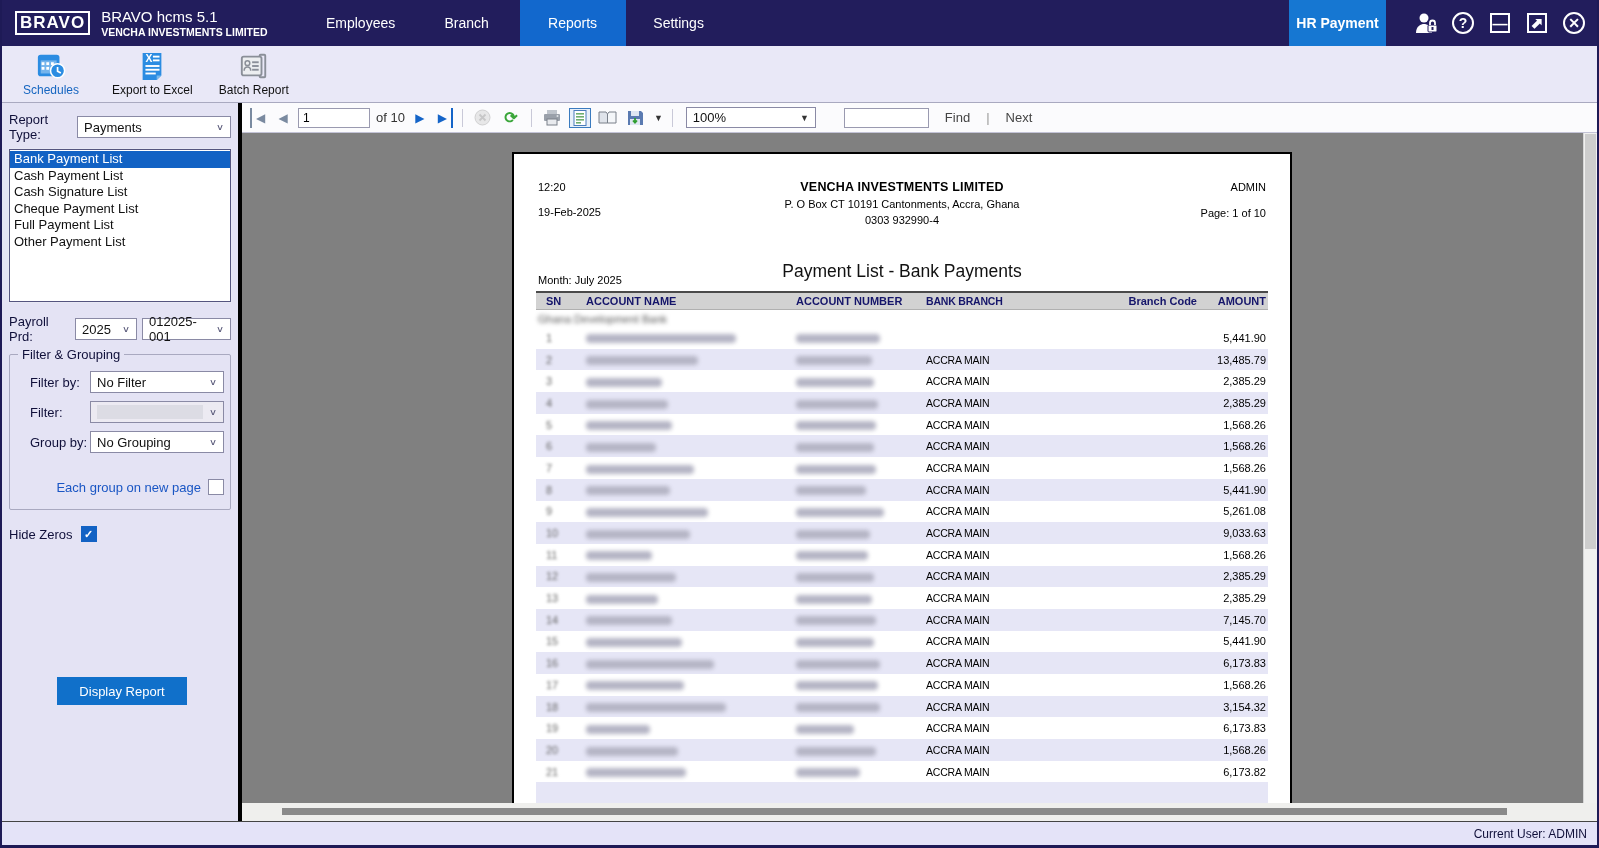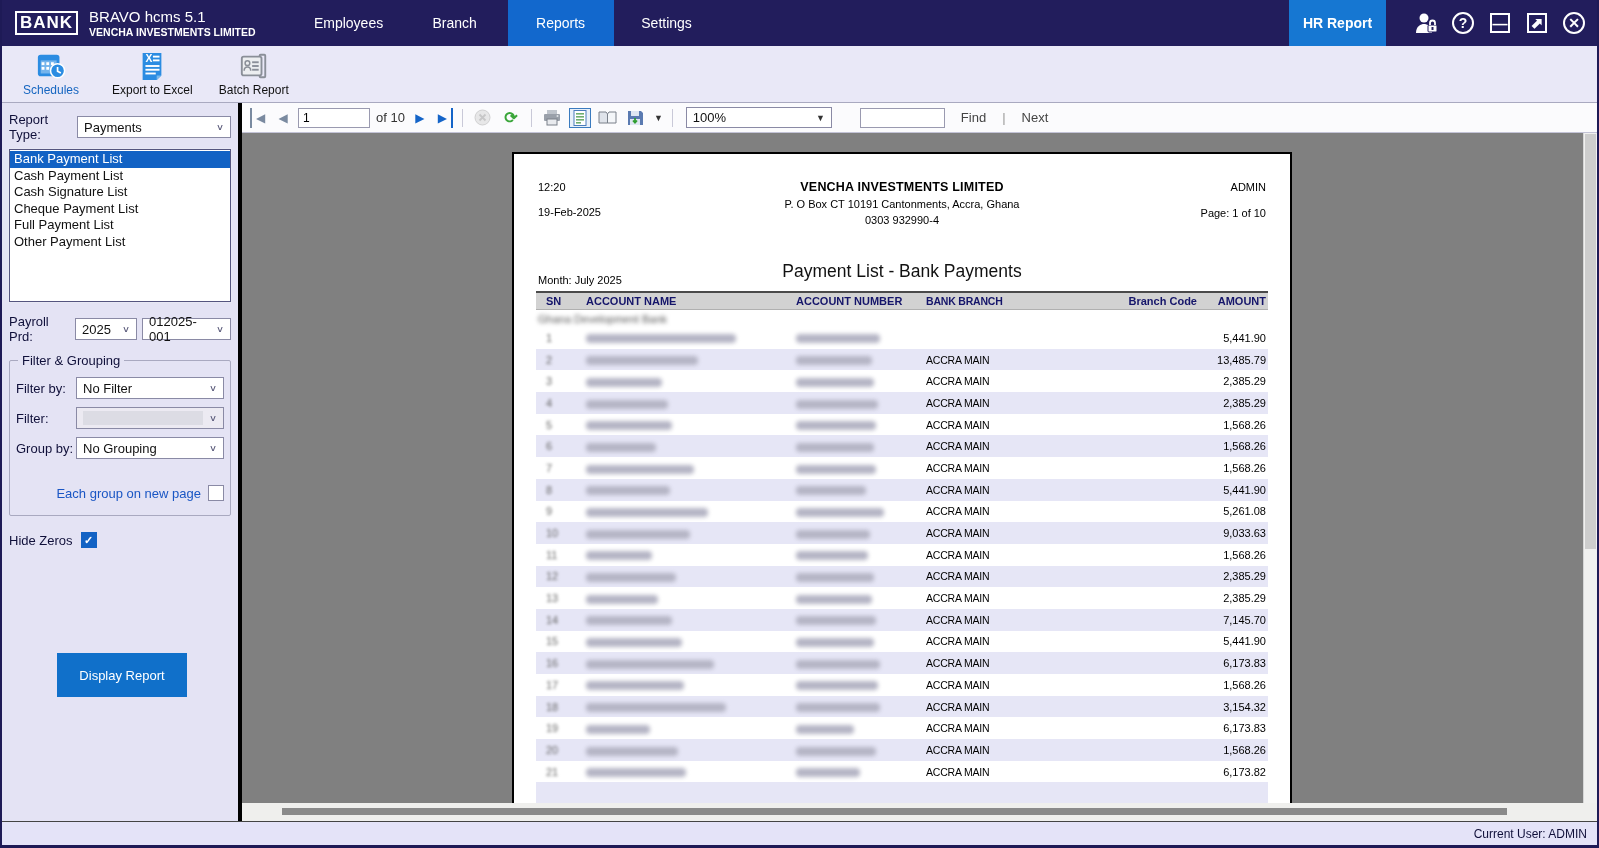--- a/index.html
+++ b/index.html
@@ -34,44 +34,44 @@
   .sidebar { width:240px; background:#e4e3f4; border-right:4px solid #000000; padding:9px 7px 0 7px; position:relative; flex-shrink:0; }
   .form-row { display:flex; align-items:center; margin-bottom:6px; }
   .form-label { font-size:13px; color:#10103a; }
   .select { background:#fff; border:1px solid #8a8aa5; height:22px; display:flex; align-items:center; justify-content:space-between; padding:0 6px; font-size:13px; color:#111; cursor:pointer; }
   .select .chev { color:#5a5a7a; font-size:11px; transform:scaleY(0.8); }
   .select.disabled { background:#eceaf2; color:#999; }
   .select.disabled .inner-fill { background:#dcdce4; height:14px; flex:1; margin-right:6px; }
   .listbox { margin-top:7px; background:#fff; border:1px solid #55557f; outline:1px solid #e8e8f4; height:153px; padding:1px 0; overflow:hidden; }
   .list-item { font-size:13px; color:#111; padding:0 4px; line-height:16.5px; cursor:pointer; white-space:nowrap; }
   .list-item.selected { background:#1262c4; color:#fff; }
-  .fieldset { border:1px solid #a9a9c0; border-radius:2px; margin-top:16px; padding:10px 6px 14px 6px; position:relative; }
+  .fieldset { border:1px solid #a9a9c0; border-radius:2px; margin-top:10px; padding:10px 6px 14px 20px; position:relative; }
   .fieldset-legend { position:absolute; top:-8px; left:8px; background:#e4e3f4; padding:0 4px; font-size:13px; color:#10103a; }
   .checkline { display:flex; align-items:center; justify-content:flex-end; gap:7px; margin-top:26px; }
   .checkline .link-label { color:#1a56c4; font-size:13px; }
   .checkbox { width:16px; height:16px; border:1px solid #8a8aa5; background:#fff; display:flex; align-items:center; justify-content:center; cursor:pointer; }
   .checkbox.checked { background:#1262c4; border-color:#1262c4; color:#fff; font-size:11px; font-weight:700; }
   .hide-zeros { display:flex; align-items:flex-end; gap:8px; margin-top:16px; }
-  .display-btn { position:absolute; left:55px; top:550px; width:130px; height:44px; background:#1070ca; color:#fff; border:none; font-size:13px; font-family:"Liberation Sans", sans-serif; cursor:pointer; }
+  .display-btn { position:absolute; left:55px; top:574px; width:130px; height:28px; background:#1070ca; color:#fff; border:none; font-size:13px; font-family:"Liberation Sans", sans-serif; cursor:pointer; }
 
   
   .viewer { flex:1; display:flex; flex-direction:column; min-width:0; background:#fff; }
   .vtoolbar { height:30px; background:#fbfbfd; border-bottom:1px solid #c3c3d6; display:flex; align-items:center; padding-left:8px; gap:6px; font-size:13px; color:#333; flex-shrink:0; }
   .vt-btn { display:flex; align-items:center; justify-content:center; min-width:18px; height:20px; cursor:pointer; font-size:12px; }
   .tri-blue { color:#1464c8; }
   .tri-gray { color:#7a8aa0; }
   .bar-l { border-left:2px solid #7a8aa0; padding-left:1px; }
   .bar-r { border-right:2px solid #1464c8; padding-right:1px; }
   .page-input { width:72px; height:20px; border:1px solid #9a9ab0; font-size:12px; padding:0 4px; font-family:"Liberation Sans", sans-serif; }
   .vsep { width:1px; height:18px; background:#c9c9d8; margin:0 3px; }
   .vt-ico { width:22px; height:20px; display:flex; align-items:center; justify-content:center; cursor:pointer; }
   .vt-ico.selected { border:1px solid #3b7bbf; background:#e8f0fa; }
   .vt-ico.disabled { opacity:0.45; }
   .refresh-g { color:#3aa63a; font-size:16px; font-weight:700; }
-  .zoom-select { width:146px; height:21px; margin-left:4px; }
+  .zoom-select { width:130px; height:21px; margin-left:4px; }
   .caret { font-size:9px; color:#333; margin-left:1px; }
   .find-input { width:85px; height:20px; border:1px solid #9a9ab0; margin-left:22px; font-family:"Liberation Sans", sans-serif; }
   .find-link { color:#444; margin-left:10px; cursor:pointer; }
   .find-div { color:#999; margin-left:10px; }
 
   .canvas { flex:1; background:#808080; position:relative; overflow:hidden; }
   .vscroll { position:absolute; right:0; top:0; bottom:0; width:14px; background:#f0f0ef; border-left:1px solid #d5d5d5; }
   .vscroll .thumb { position:absolute; top:1px; left:1px; right:1px; height:62%; background:#cdcdcd; }
   .hscroll { height:18px; background:#efefed; position:relative; flex-shrink:0; }
   .hscroll .thumb { position:absolute; top:5px; left:40px; right:90px; height:7px; background:#8a8a8a; }
@@ -105,34 +105,34 @@
   
   .statusbar { height:24px; background:#e4e3f8; border-top:1px solid #444; display:flex; align-items:center; justify-content:flex-end; padding-right:10px; font-size:12px; color:#10103a; flex-shrink:0; }
 </style>
 </head>
 <body>
 
 <div class="window">
 
   <div class="navbar">
     <div class="logo-box">
-      <span class="logo-text">BANK</span>
+      <span class="logo-text">BRAVO</span>
     </div>
     <div class="app-id">
       <span class="app-title">BRAVO hcms 5.1</span>
       <span class="app-company">VENCHA INVESTMENTS LIMITED</span>
     </div>
     <div class="nav-tabs">
       <div class="nav-tab">Employees</div>
       <div class="nav-tab">Branch</div>
       <div class="nav-tab active">Reports</div>
       <div class="nav-tab">Settings</div>
     </div>
     <div class="nav-right">
-      <div class="module-btn">HR Report</div>
+      <div class="module-btn">HR Payment</div>
       <div class="tb-icon">
         <svg width="26" height="26" viewBox="0 0 26 26">
           <circle cx="11" cy="8" r="4.5" fill="#fff"></circle>
           <path d="M3 23 C3 16 8 14 11 14 C14 14 19 16 19 23 Z" fill="#fff"></path>
           <rect x="15" y="15" width="9" height="7" rx="1" fill="#fff" stroke="#221d5c"></rect>
           <path d="M17 15 v-2 a2.5 2.5 0 0 1 5 0 v2" fill="none" stroke="#fff" stroke-width="1.8"></path>
           <rect x="18.5" y="17" width="2" height="3" fill="#221d5c"></rect>
         </svg>
       </div>
       <div class="tb-icon">

